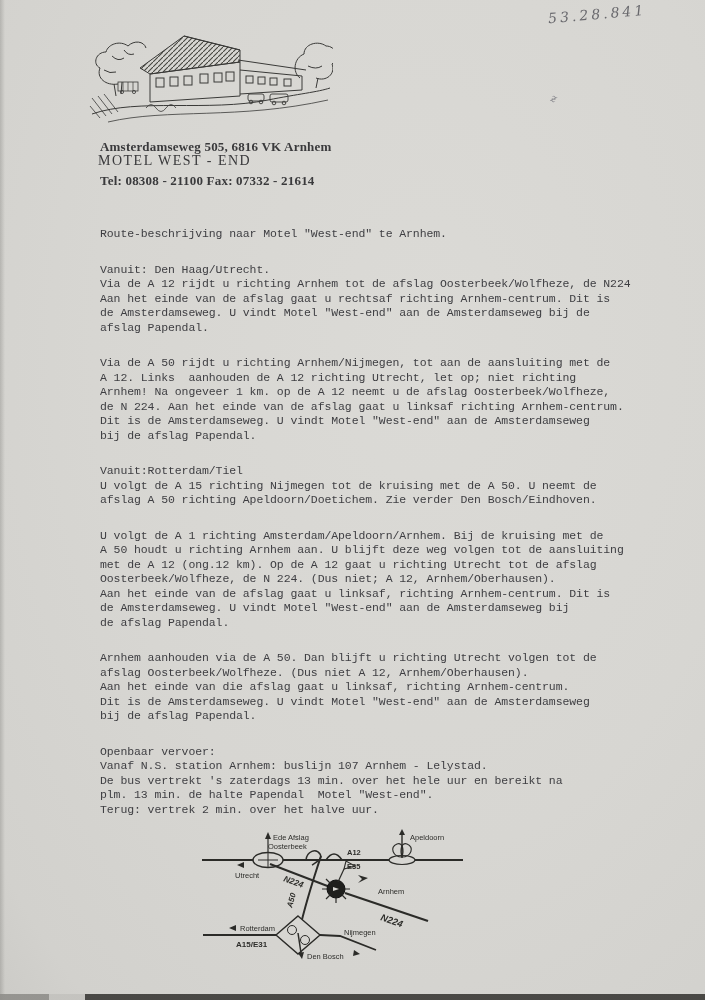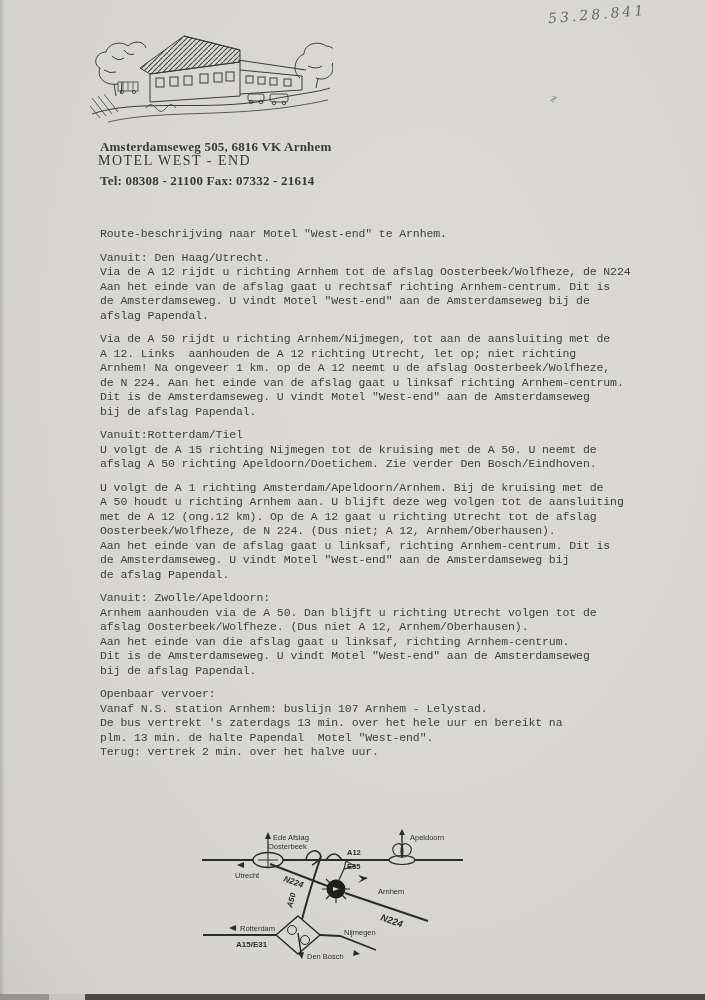--- a/index.html
+++ b/index.html
@@ -39,21 +39,21 @@
     position:absolute; left:100px; top:173px;
     font-family:"Liberation Serif", serif; font-weight:bold;
     font-size:13px; color:#3a3a3c; letter-spacing:.2px;
   }
   
   .doc-body {
     position:absolute; left:100px; top:227px; width:560px;
     font-size:11.5px; line-height:14.5px; letter-spacing:-0.1px;
   }
   .doc-title { white-space:pre-wrap; }
-  .section { margin-top:9px; }
+  .section { margin-top:21px; }
   .sec-heading { white-space:pre-wrap; }
   .sec-body { white-space:pre-wrap; }
   
   .route-map { position:absolute; left:180px; top:820px; }
   
   .scan-strip {
     position:absolute; left:0; bottom:0; width:705px; height:6px;
     background:linear-gradient(90deg,#8f8e8a 0 7%, #c3c2be 7% 12%, #3a3936 12% 100%);
     opacity:.9;
   }
@@ -153,21 +153,20 @@
     <div class="section">
       <div class="sec-body">U volgt de A 1 richting Amsterdam/Apeldoorn/Arnhem. Bij de kruising met de
 A 50 houdt u richting Arnhem aan. U blijft deze weg volgen tot de aansluiting
 met de A 12 (ong.12 km). Op de A 12 gaat u richting Utrecht tot de afslag
 Oosterbeek/Wolfheze, de N 224. (Dus niet; A 12, Arnhem/Oberhausen).
 Aan het einde van de afslag gaat u linksaf, richting Arnhem-centrum. Dit is
 de Amsterdamseweg. U vindt Motel "West-end" aan de Amsterdamseweg bij
 de afslag Papendal.</div>
     </div>
     <div class="section">
-      <div class="sec-heading">Vanuit: Zwolle/Apeldoorn:</div>
       <div class="sec-body">Arnhem aanhouden via de A 50. Dan blijft u richting Utrecht volgen tot de
 afslag Oosterbeek/Wolfheze. (Dus niet A 12, Arnhem/Oberhausen).
 Aan het einde van die afslag gaat u linksaf, richting Arnhem-centrum.
 Dit is de Amsterdamseweg. U vindt Motel "West-end" aan de Amsterdamseweg
 bij de afslag Papendal.</div>
     </div>
     <div class="section">
       <div class="sec-heading">Openbaar vervoer:</div>
       <div class="sec-body">Vanaf N.S. station Arnhem: buslijn 107 Arnhem - Lelystad.
 De bus vertrekt 's zaterdags 13 min. over het hele uur en bereikt na

